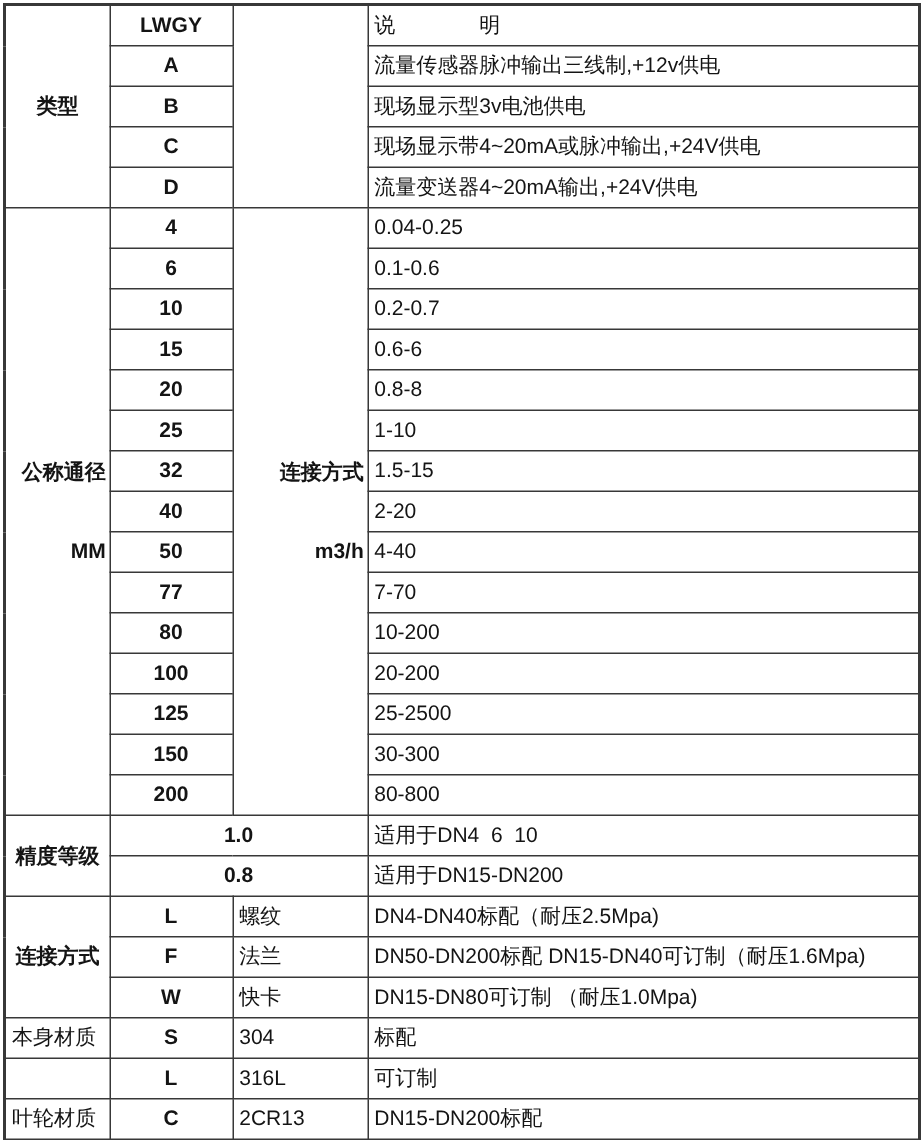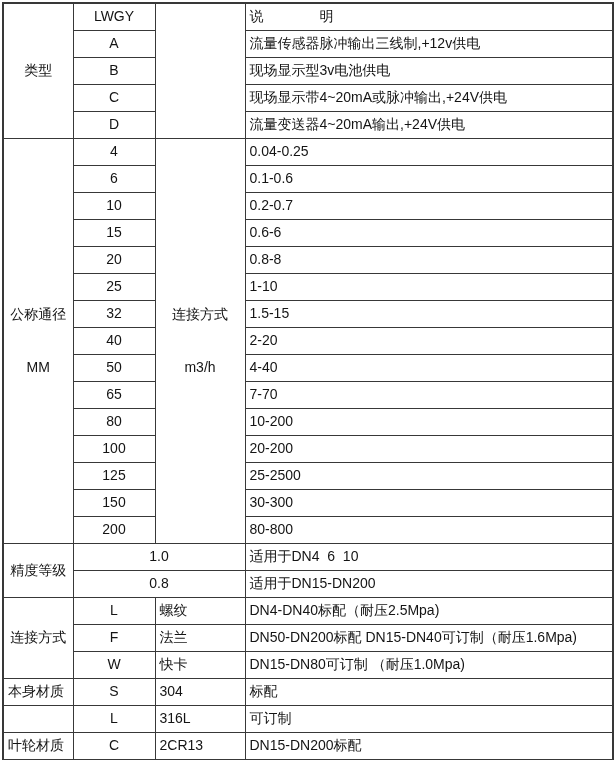--- a/index.html
+++ b/index.html
@@ -30,23 +30,24 @@
     height: 24px;
     vertical-align: middle;
     text-align: left;
     white-space: pre-wrap;
     overflow: hidden;
     line-height: 1.25;
   }
   table.spec td.c {
     text-align: center;
     padding: 1px 2px;
+    font-weight: bold;
   }
   .two-line div {
-    text-align: center;
+    text-align: right;
   }
 </style>
 </head>
 <body>
 
 <div class="page">
   <table class="spec">
     <colgroup>
       <col style="width:70px">
       <col style="width:82px">
@@ -116,21 +117,21 @@
       </tr>
       <tr>
         <td class="c">40</td>
         <td>2-20</td>
       </tr>
       <tr>
         <td class="c">50</td>
         <td>4-40</td>
       </tr>
       <tr>
-        <td class="c">65</td>
+        <td class="c">77</td>
         <td>7-70</td>
       </tr>
       <tr>
         <td class="c">80</td>
         <td>10-200</td>
       </tr>
       <tr>
         <td class="c">100</td>
         <td>20-200</td>
       </tr>

